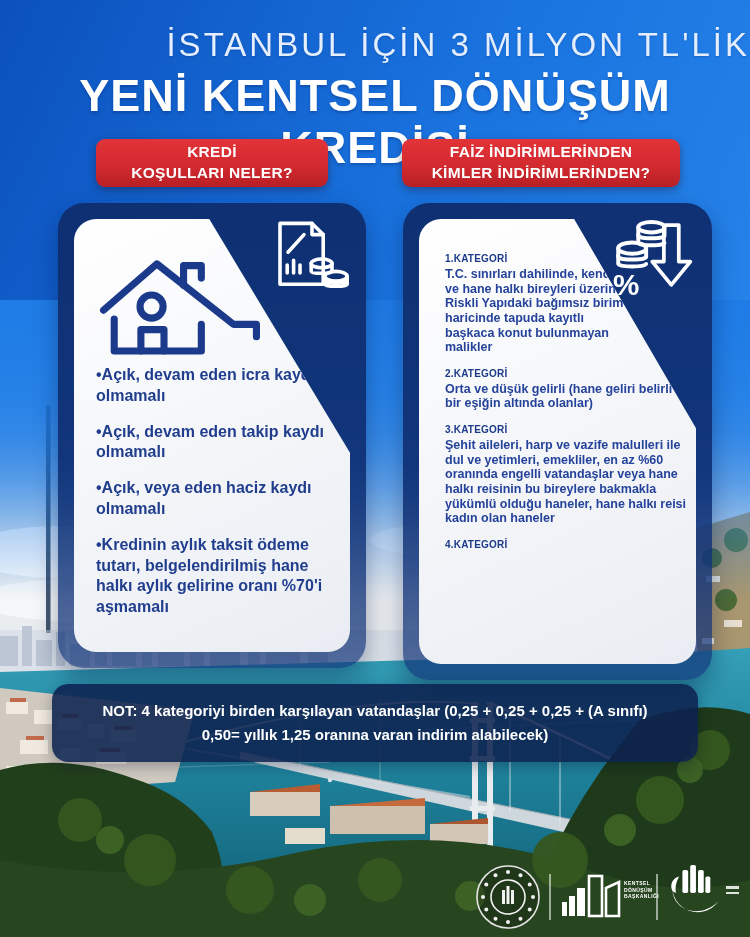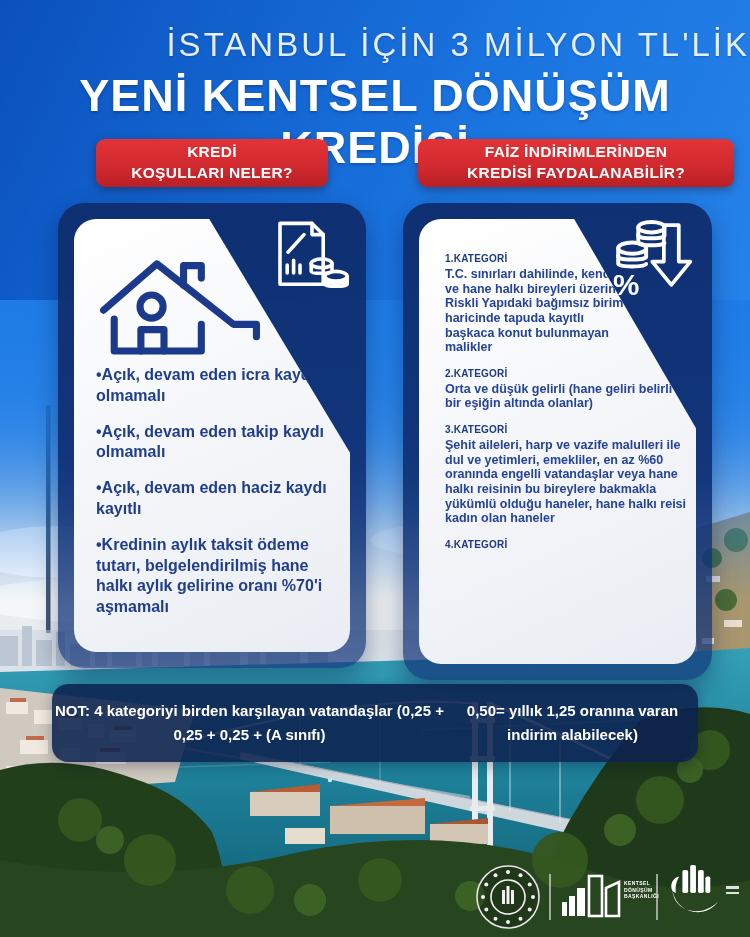--- a/index.html
+++ b/index.html
@@ -25,21 +25,21 @@
   
   .badge{
     top:139px;height:48px;border-radius:9px;
     background:linear-gradient(180deg,#e23338 0%,#d22a2f 55%,#b81f24 100%);
     box-shadow:0 3px 8px rgba(40,0,10,.35);
     color:#fff;font-weight:700;font-size:15.5px;line-height:1.35;
     display:flex;flex-direction:column;align-items:center;justify-content:center;
     text-align:center;letter-spacing:.3px;
   }
   .badge-left{left:96px;width:232px;}
-  .badge-right{left:418px;width:316px;}
+  .badge-right{left:402px;width:278px;}
 
   
   .navy-card{
     border-radius:26px;
     background:linear-gradient(180deg,rgba(15,46,111,.97) 0%,rgba(16,49,117,.95) 55%,rgba(17,51,120,.68) 100%);
     box-shadow:0 10px 24px rgba(2,18,60,.35);
   }
   .navy-left{left:58px;top:203px;width:308px;height:465px;}
   .navy-right{left:403px;top:203px;width:309px;height:477px;}
 
@@ -58,21 +58,21 @@
   .cat-h{margin:13px 0 3px 0;color:#1c3a89;font-size:10px;font-weight:800;letter-spacing:.2px;}
   .cat-t{margin:0;color:#25439a;font-size:12.5px;font-weight:700;line-height:1.17;}
   .cat-t.narrow{width:190px;}
 
   .corner-icon{position:absolute;}
 
   
   .note{
     left:52px;top:684px;width:646px;height:78px;border-radius:16px;
     background:rgba(13,34,80,.88);
-    display:flex;flex-direction:row;align-items:center;justify-content:center;
+    display:flex;flex-direction:column;align-items:center;justify-content:center;
     color:#fff;font-size:15px;font-weight:700;line-height:1.6;text-align:center;
     box-shadow:0 4px 14px rgba(0,10,40,.3);
   }
 
   
   .sep{width:2px;height:46px;background:rgba(255,255,255,.55);top:874px;}
   .org-text{left:624px;top:880px;color:#fff;font-weight:700;font-size:5px;line-height:6.5px;letter-spacing:.4px;}
   .logo-bars{display:flex;flex-direction:column;gap:3px;}
   .logo-bars i{display:block;width:13px;height:2.5px;background:rgba(255,255,255,.85);}
 </style>
@@ -237,21 +237,21 @@
 
   <div class="abs title1">İSTANBUL İÇİN 3 MİLYON TL'LİK</div>
   <div class="abs title2">YENİ KENTSEL DÖNÜŞÜM KREDİSİ</div>
 
   <div class="abs badge badge-left">
     <span>KREDİ</span>
     <span>KOŞULLARI NELER?</span>
   </div>
   <div class="abs badge badge-right">
     <span>FAİZ İNDİRİMLERİNDEN</span>
-    <span>KREDİSİ FAYDALANABİLİR?</span>
+    <span>KİMLER İNDİRİMLERİNDEN?</span>
   </div>
 
   <div class="abs navy-card navy-left">
 
     <svg class="corner-icon" style="right:14px;top:14px;" width="80" height="80" viewBox="0 0 100 100">
       <g stroke="#ffffff" stroke-width="4.5" fill="none" stroke-linecap="round" stroke-linejoin="round">
         <path d="M10,8 H50 L64,22 V84 H10 Z"></path>
         <path d="M50,8 V22 H64"></path>
         <path d="M20,44 L40,22"></path>
         <path d="M19,60 V70 M27,54 V70 M35,60 V70"></path>
@@ -271,21 +271,21 @@
           <path d="M104,52 V30 H124 V44"></path>
           <path d="M26,90 V126 H124 V96"></path>
           <circle cx="68" cy="76" r="13"></circle>
           <path d="M56,126 V102 H82 V126"></path>
         </g>
       </svg>
 
       <div class="bullets">
         <p>•Açık, devam eden icra kaydı olmamalı</p>
         <p>•Açık, devam eden takip kaydı olmamalı</p>
-        <p>•Açık, devam eden haciz kaydı kayıtlı</p>
+        <p>•Açık, veya eden haciz kaydı olmamalı</p>
         <p>•Kredinin aylık taksit ödeme tutarı, belgelendirilmiş hane halkı aylık gelirine oranı %70'i aşmamalı</p>
       </div>
     </div>
   </div>
 
   <div class="abs navy-card navy-right">
 
     <svg class="corner-icon" style="right:10px;top:12px;" width="96" height="96" viewBox="0 0 110 110">
       <g stroke="#ffffff" stroke-width="4.5" fill="none" stroke-linecap="round" stroke-linejoin="round">
         <ellipse cx="52" cy="14" rx="15" ry="6"></ellipse>

